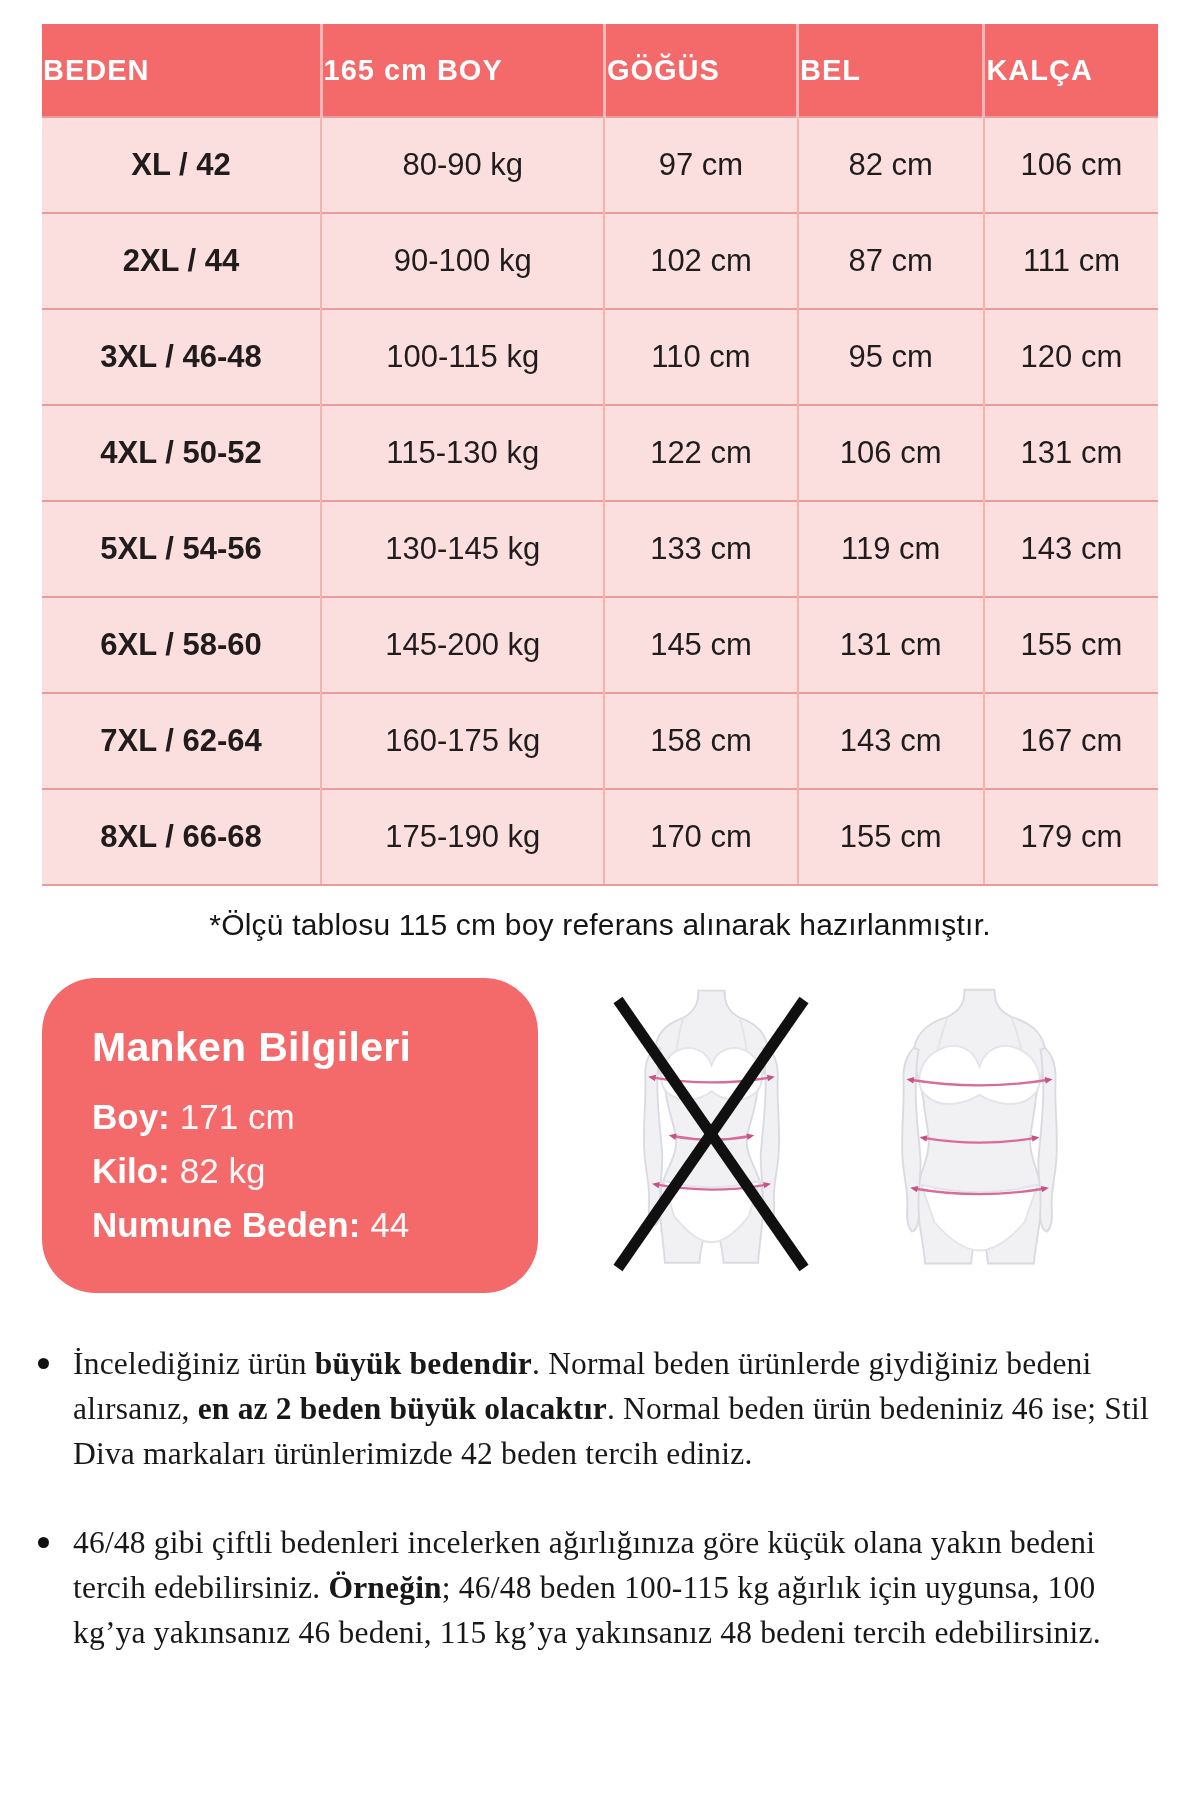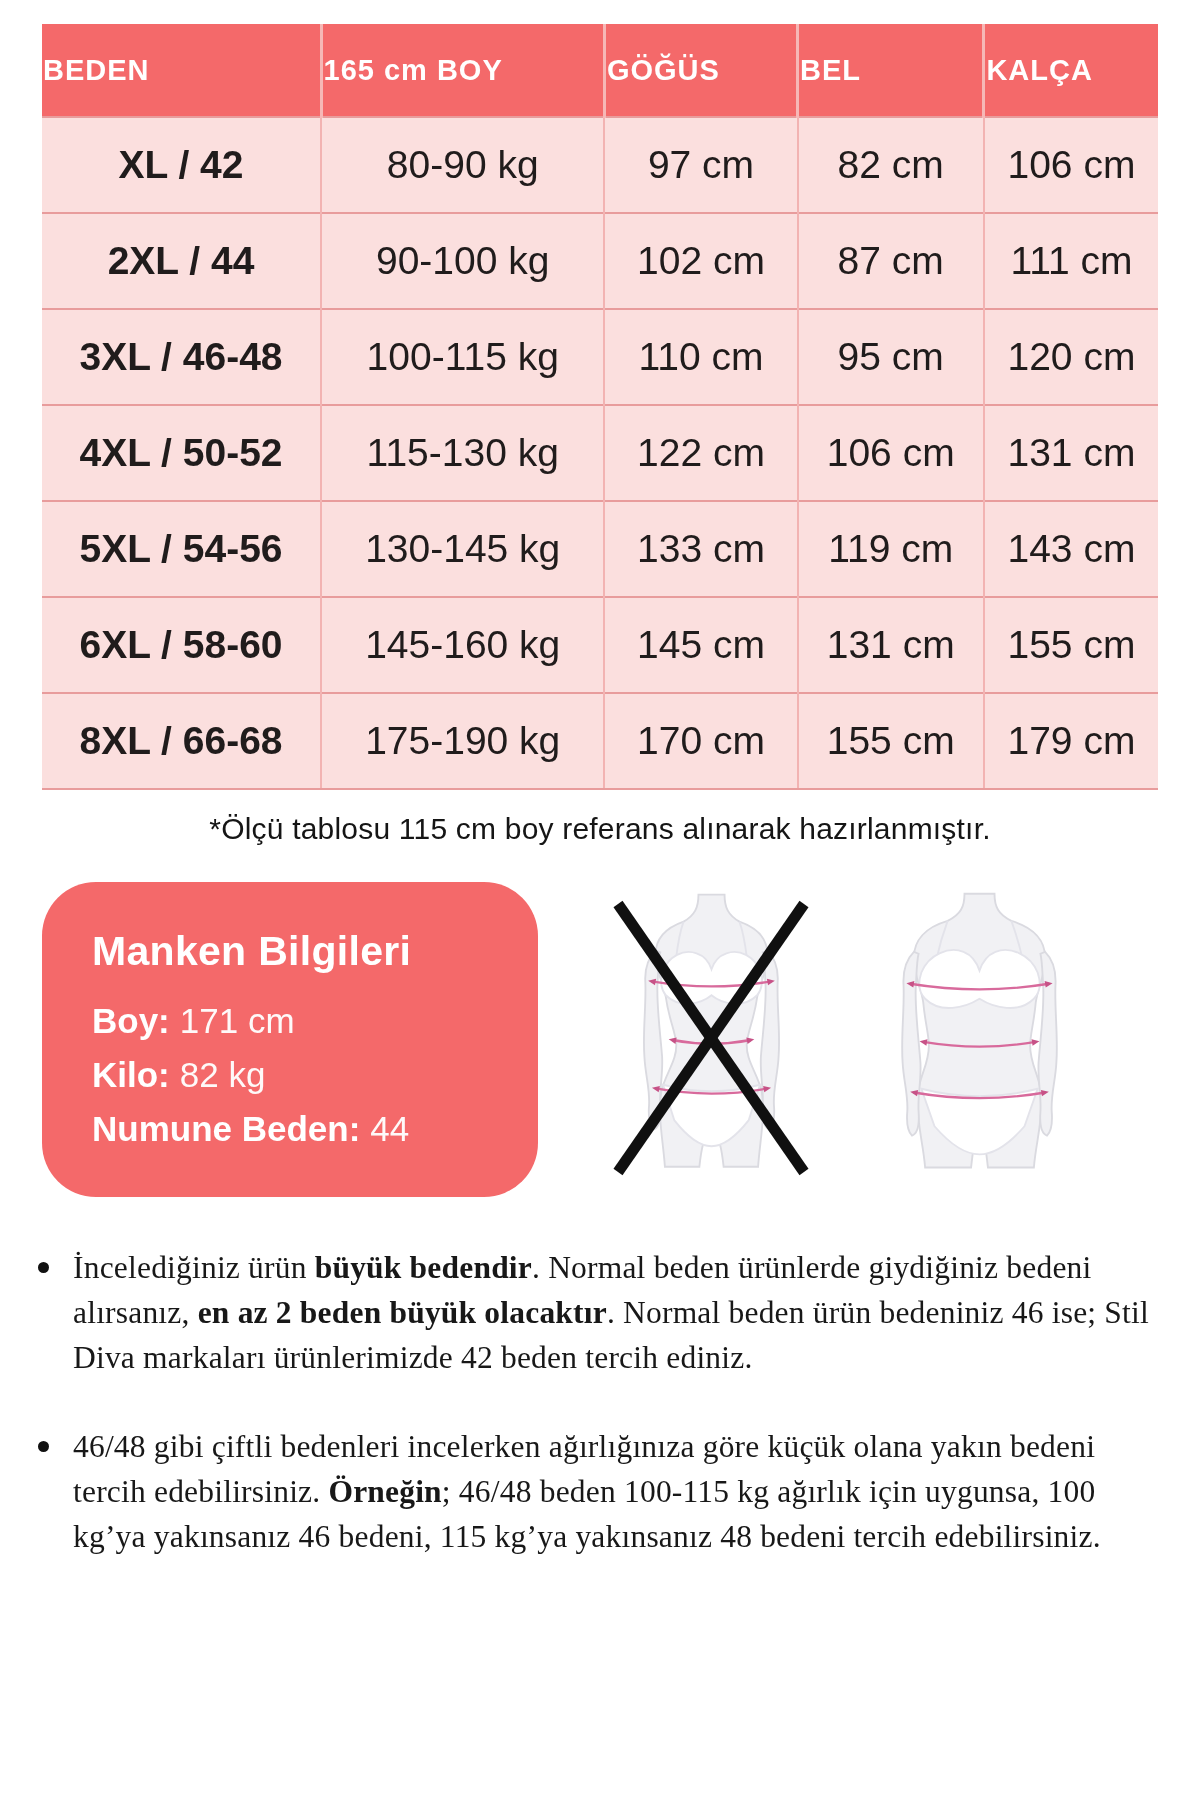--- a/index.html
+++ b/index.html
@@ -21,21 +21,21 @@
     width:1116px;margin:24px auto 0;
   }
   table.size-table th{
     background:#f4696a;color:#ffffff;height:90px;
     font-size:29px;font-weight:700;letter-spacing:1px;text-align:left;
     border-left:3px solid #f6b7b6;
   }
   table.size-table th:first-child{border-left:none;}
   table.size-table td{
     background:#fbdfde;height:92px;text-align:center;
-    font-size:39px;color:#201c1c;
+    font-size:31px;color:#201c1c;
     border-top:2px solid #e89c9c;border-left:2px solid #f2b3b2;
   }
   table.size-table td:first-child{border-left:none;}
   table.size-table tbody tr:last-child td{border-bottom:2px solid #e89c9c;}
   table.size-table td.size-col{font-weight:700;}
 
   
   .footnote{
     margin:22px 0 0;text-align:center;
     font-size:30px;color:#151515;letter-spacing:.2px;
@@ -118,24 +118,31 @@
         </tr>
         <tr>
           <td class="size-col">5XL / 54-56</td>
           <td>130-145 kg</td>
           <td>133 cm</td>
           <td>119 cm</td>
           <td>143 cm</td>
         </tr>
         <tr>
           <td class="size-col">6XL / 58-60</td>
-          <td>145-160 kg</td>
+          <td>145-200 kg</td>
           <td>145 cm</td>
           <td>131 cm</td>
           <td>155 cm</td>
+        </tr>
+        <tr>
+          <td class="size-col">7XL / 62-64</td>
+          <td>160-175 kg</td>
+          <td>158 cm</td>
+          <td>143 cm</td>
+          <td>167 cm</td>
         </tr>
         <tr>
           <td class="size-col">8XL / 66-68</td>
           <td>175-190 kg</td>
           <td>170 cm</td>
           <td>155 cm</td>
           <td>179 cm</td>
         </tr>
       </tbody>
   </table>

